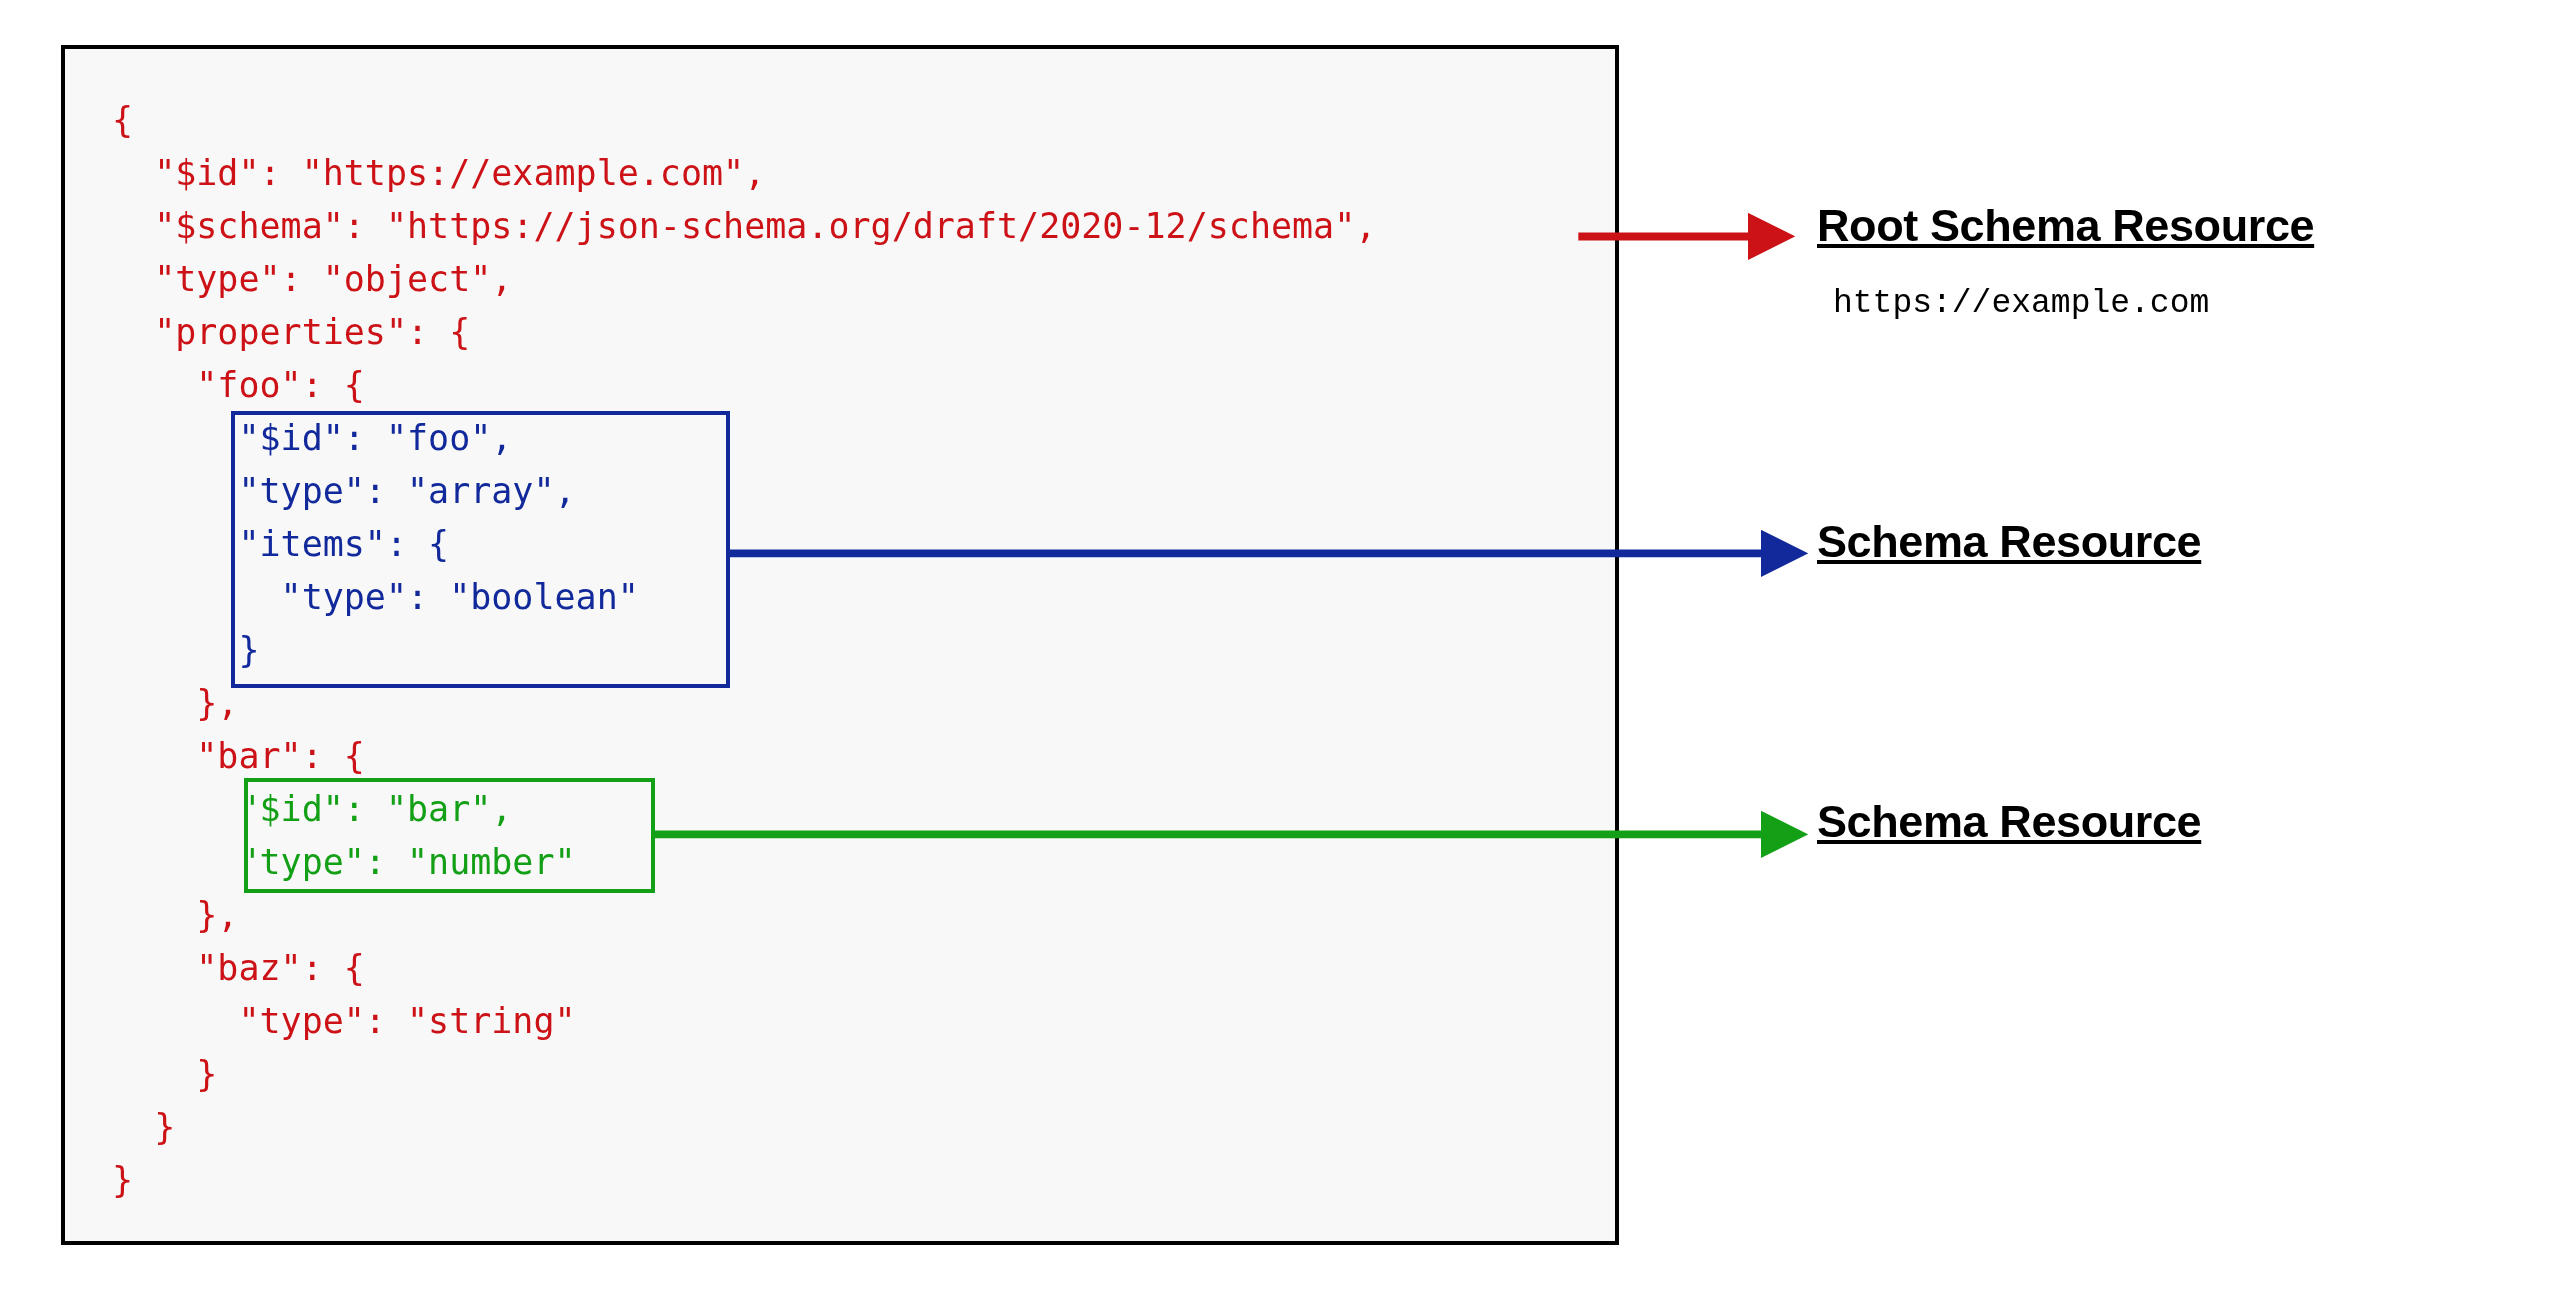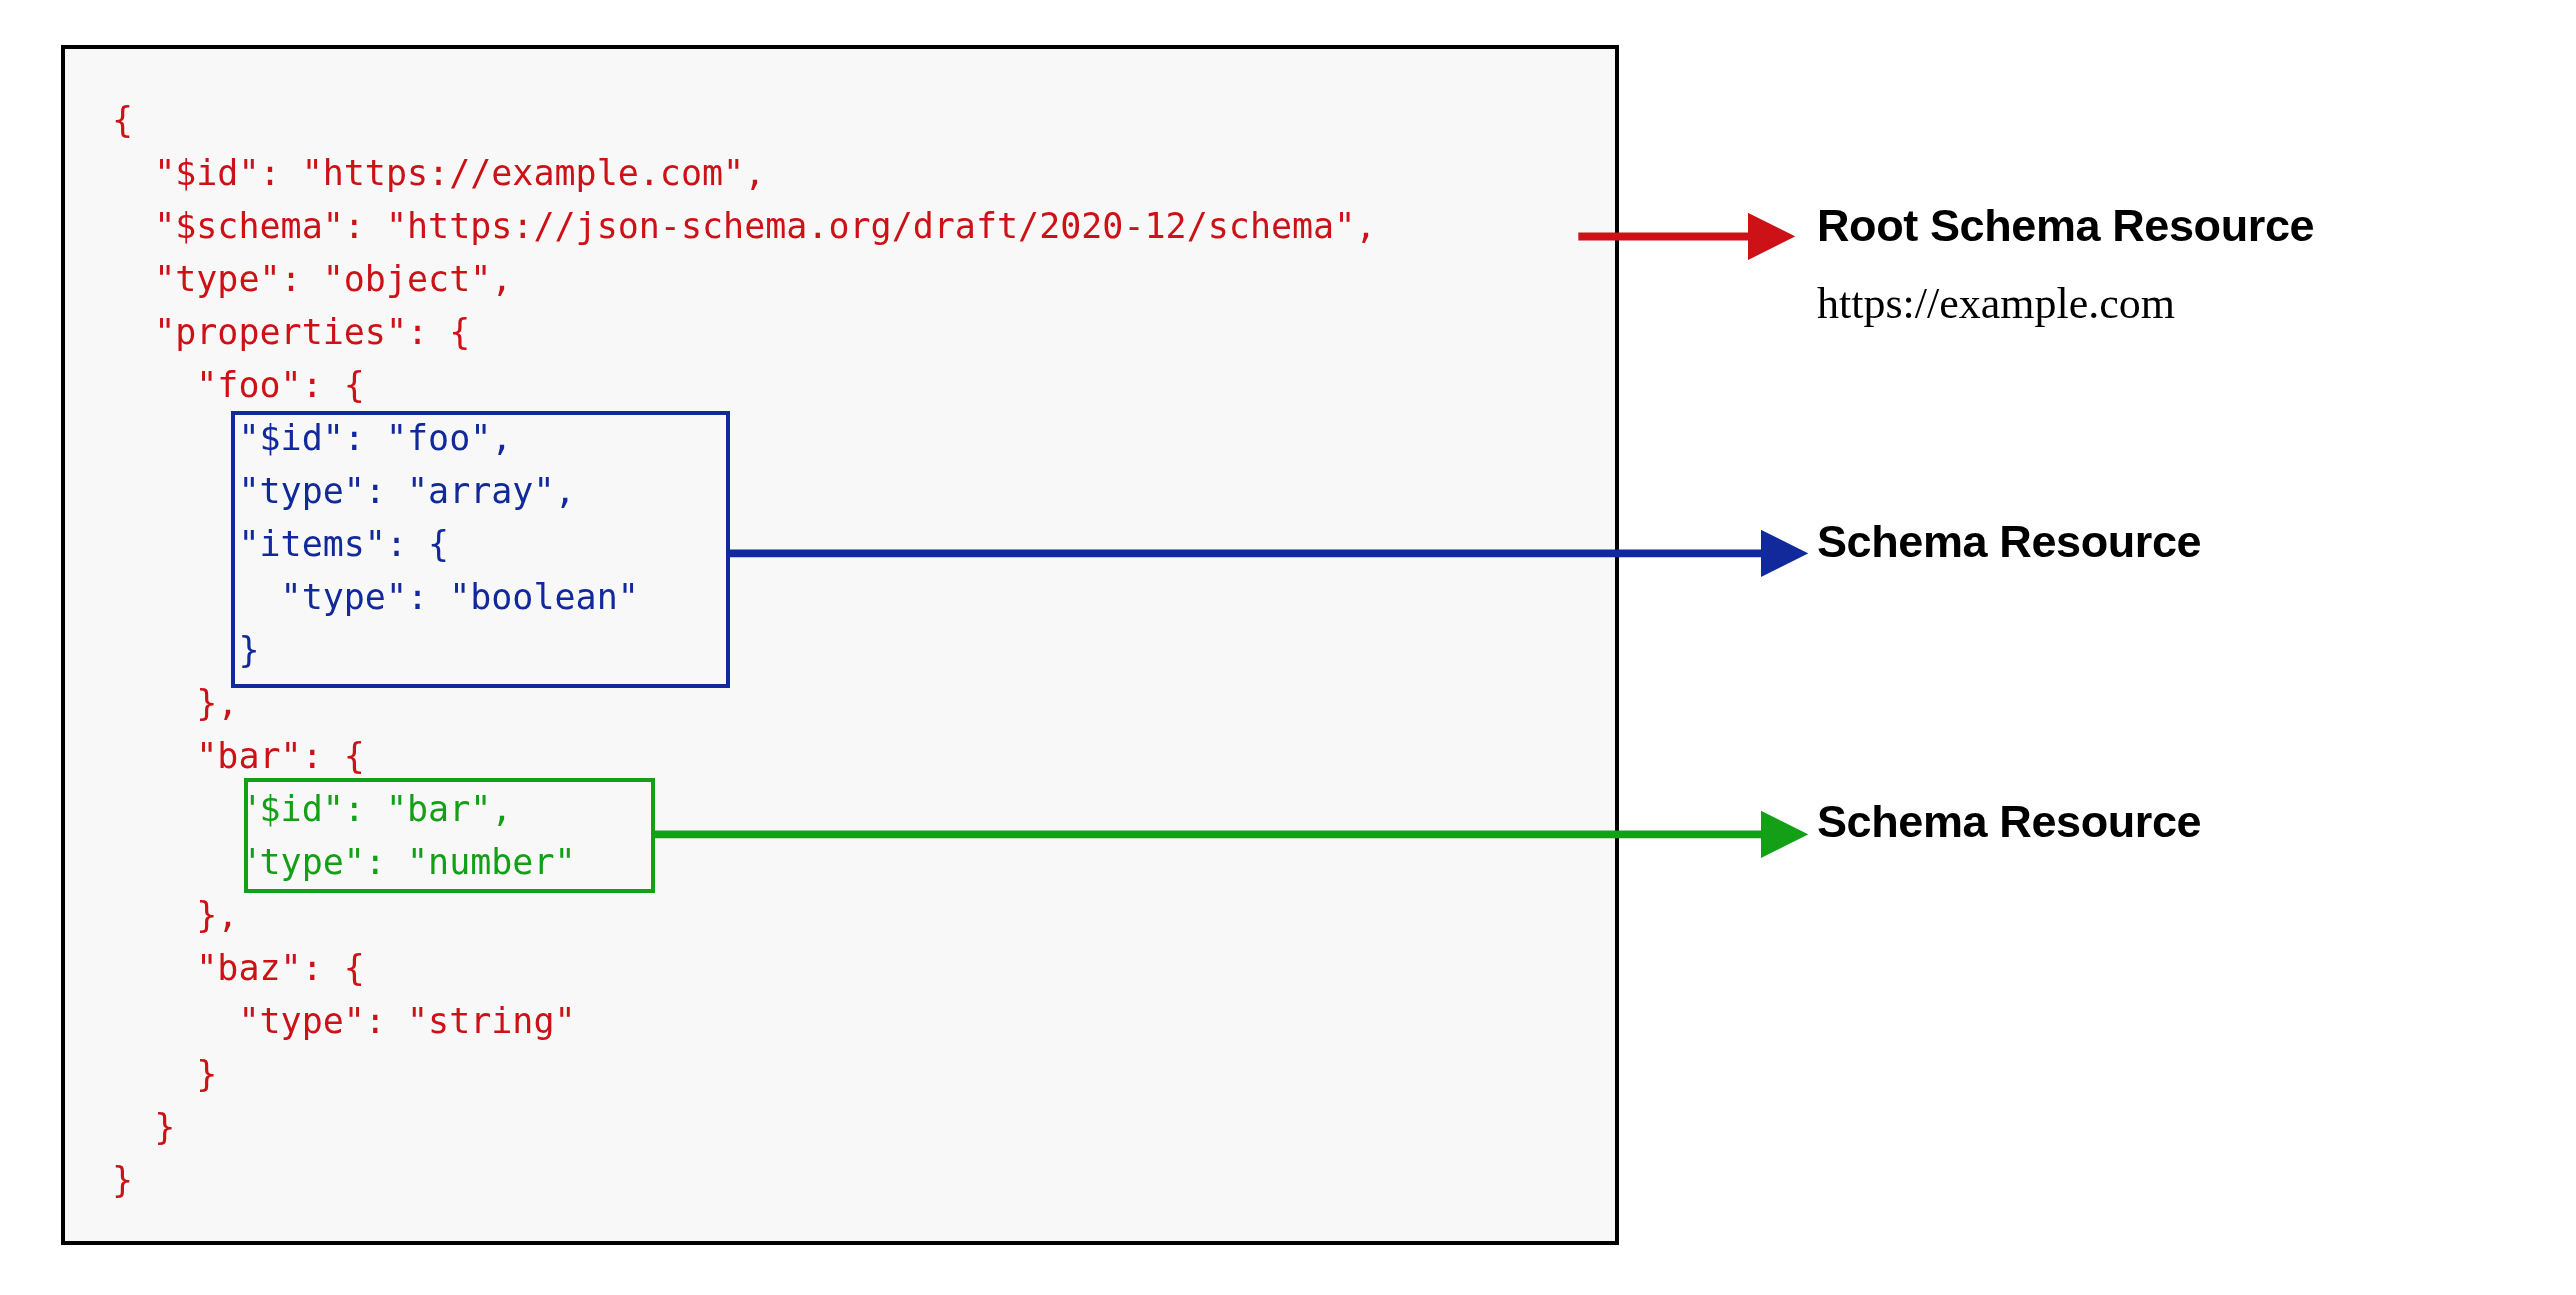--- a/index.html
+++ b/index.html
@@ -84,26 +84,27 @@
 
   .label-title {
     margin: 0;
     font-family: "Liberation Sans", sans-serif;
     font-size: 45px;
     font-weight: bold;
     color: #000000;
     letter-spacing: -0.4px;
     white-space: nowrap;
     line-height: 52px;
+    text-decoration: underline;
   }
   .label-url {
-    margin: 0;
+    margin: 16px;
     margin-top: 32px;
-    font-family: Liberation Serif, serif;
-    font-size: 44px;
+    font-family: Liberation Mono, monospace;
+    font-size: 33px;
     color: #000000;
     white-space: nowrap;
     line-height: 40px;
   }
 </style>
 </head>
 <body>
 
 <div id="code-panel">
 

